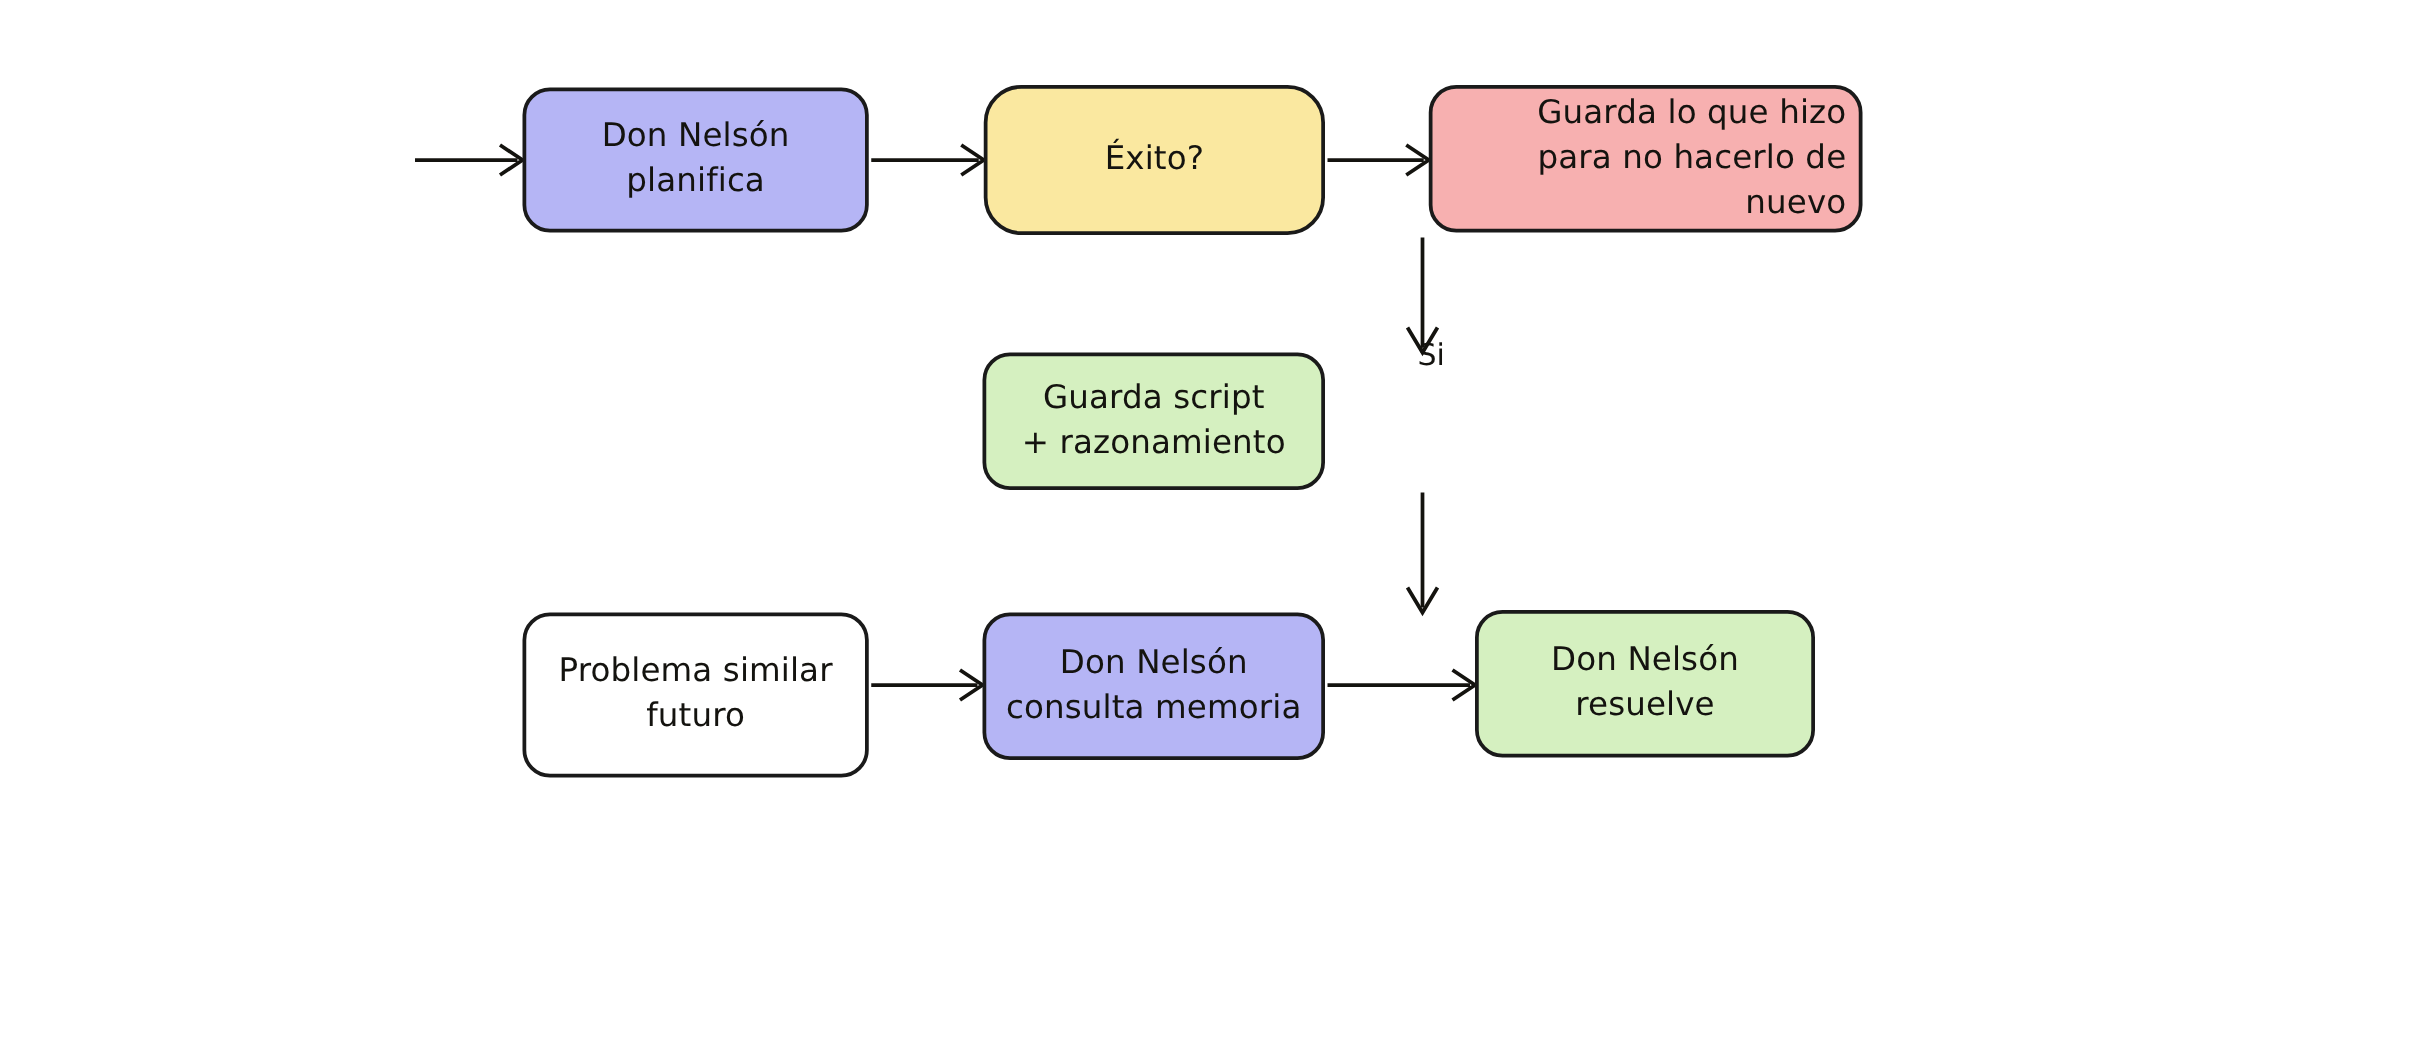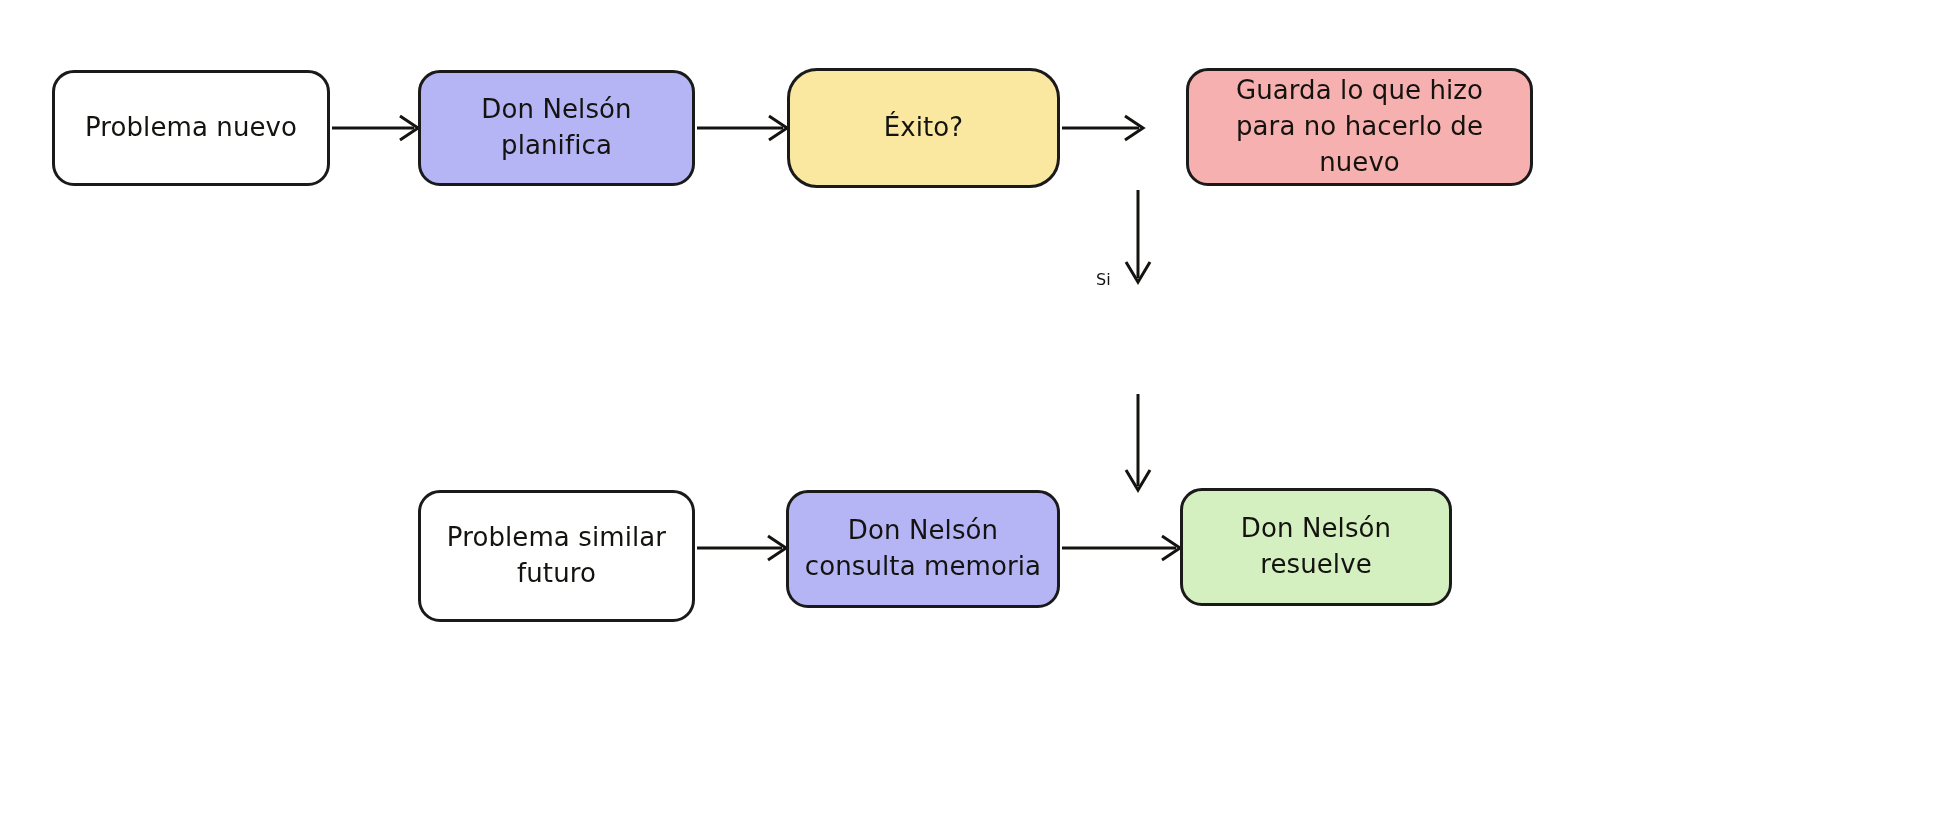--- a/index.html
+++ b/index.html
@@ -26,24 +26,25 @@
     text-align: center;
     color: #14130f;
     font-size: 26px;
     line-height: 1.38;
     letter-spacing: 0.1px;
     white-space: pre-line;
     padding: 4px 10px;
   }
   .edge-label {
     position: absolute;
-    font-size: 16px;
+    font-size: 24px;
     color: #14130f;
     line-height: 1;
     white-space: nowrap;
+    margin-left: 38px;
   }
   svg.edges {
     position: absolute;
     left: 0;
     top: 0;
     width: 1940px;
     height: 836px;
     overflow: visible;
     pointer-events: none;
   }
@@ -96,30 +97,31 @@
       <line x1="697" y1="548" x2="782" y2="548"></line>
       <polyline class="arrowhead" points="768,536 786,548 768,560"></polyline>
     </g>
 
     <g>
       <line x1="1062" y1="548" x2="1176" y2="548"></line>
       <polyline class="arrowhead" points="1162,536 1180,548 1162,560"></polyline>
     </g>
   </svg>
 
-  <div class="node" style="left:52px; top:70px; width:278px; height:116px; background:#ffffff;">Problema nuevo</div>
 
   <div class="node" style="left:418px; top:70px; width:277px; height:116px; background:#b5b5f5;">Don Nelsón
 planifica</div>
 
   <div class="node" style="left:787px; top:68px; width:273px; height:120px; background:#fae8a0;border-radius:30px;">Éxito?</div>
 
-  <div class="node" style="left:1186px; top:68px; width:347px; height:118px; background:#f7b0b0;">Guarda lo que hizo
+  <div class="node" style="left:1143px; top:68px; width:347px; height:118px; background:#f7b0b0;text-align:right;">Guarda lo que hizo
 para no hacerlo de nuevo</div>
 
+  <div class="node" style="left:786px; top:282px; width:274px; height:110px; background:#d5f0c0;">Guarda script
++ razonamiento</div>
 
   <div class="node" style="left:418px; top:490px; width:277px; height:132px; background:#ffffff;">Problema similar
 futuro</div>
 
   <div class="node" style="left:786px; top:490px; width:274px; height:118px; background:#b5b5f5;">Don Nelsón
 consulta memoria</div>
 
   <div class="node" style="left:1180px; top:488px; width:272px; height:118px; background:#d5f0c0;">Don Nelsón
 resuelve</div>
 

